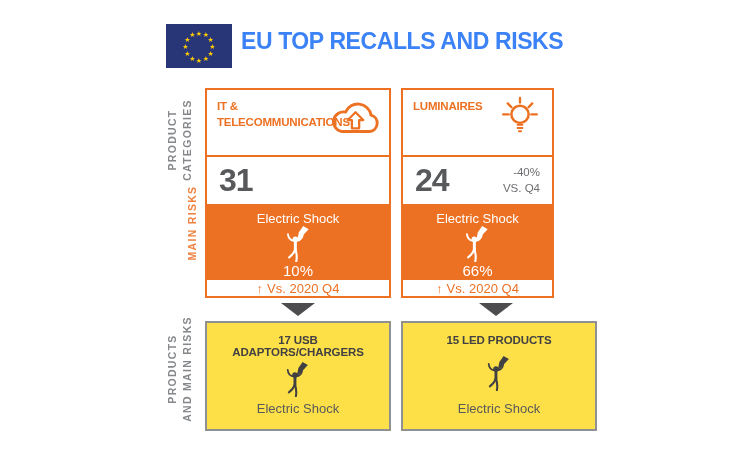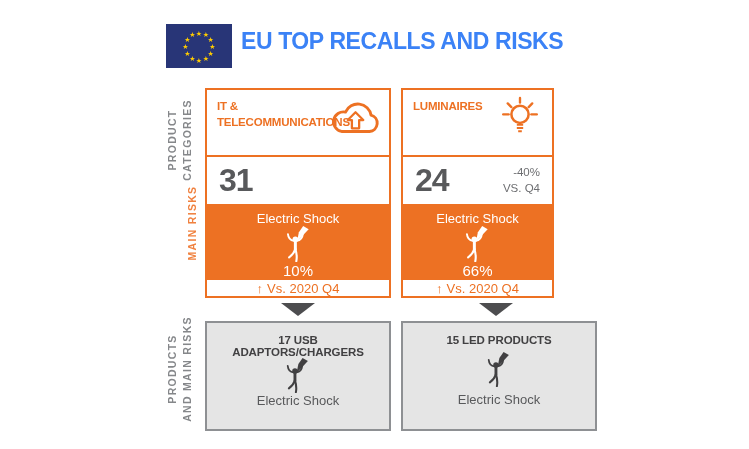--- a/index.html
+++ b/index.html
@@ -52,22 +52,22 @@
   .trend-arrow{font-weight:bold;font-size:13px;}
 
   
   .down-tri{position:absolute;width:0;height:0;border-left:17px solid transparent;
             border-right:17px solid transparent;border-top:13px solid #4D4D4F;top:303px;}
   .down-tri.t0{left:281px;}
   .down-tri.t1{left:479px;}
 
   
   .botcard{position:absolute;top:321px;height:110px;border:2px solid #8E9093;
-           box-sizing:border-box;background:#e5e5e5;display:flex;flex-direction:column;
-           align-items:center;justify-content:space-between;padding:11px 6px 22px 6px;}
+           box-sizing:border-box;background:#fde047;display:flex;flex-direction:column;
+           align-items:center;justify-content:space-between;padding:11px 6px 13px 6px;}
   .botcard.c0{left:205px;width:186px;}
   .botcard.c1{left:401px;width:196px;}
   .bot-title{font-size:11.5px;font-weight:bold;color:#414042;letter-spacing:-0.1px;
              text-align:center;text-transform:uppercase;}
   .bot-icon{width:26px;height:35px;color:#414042;}
   .bot-risk{font-size:13px;color:#58595B;}
 
   svg{display:block;width:100%;height:100%;}
 </style>
 </head>

